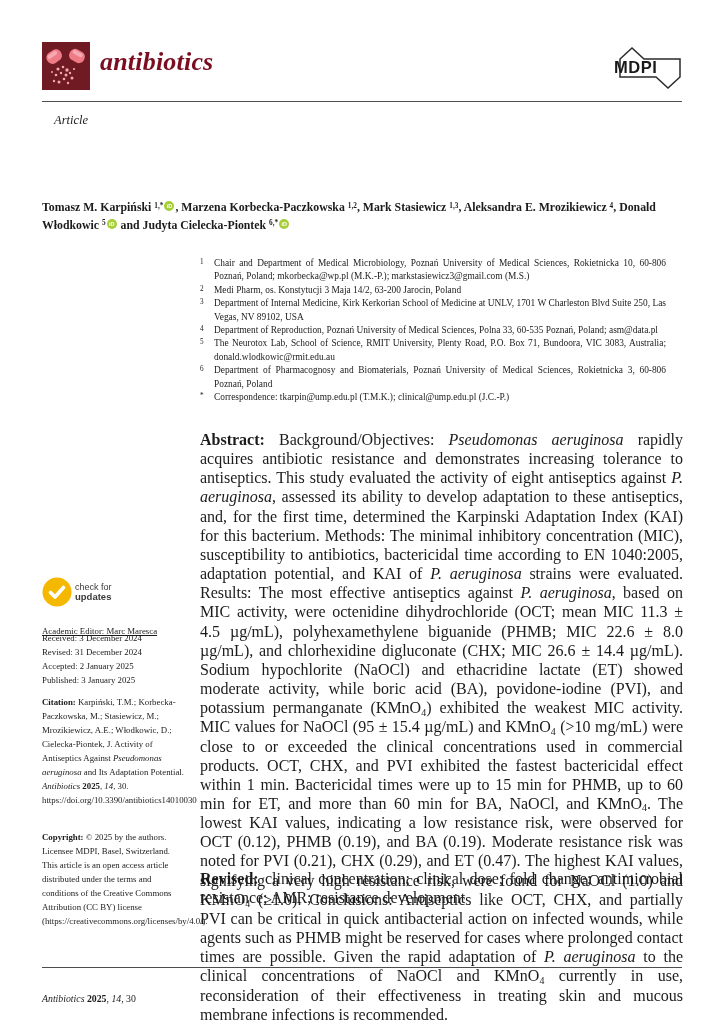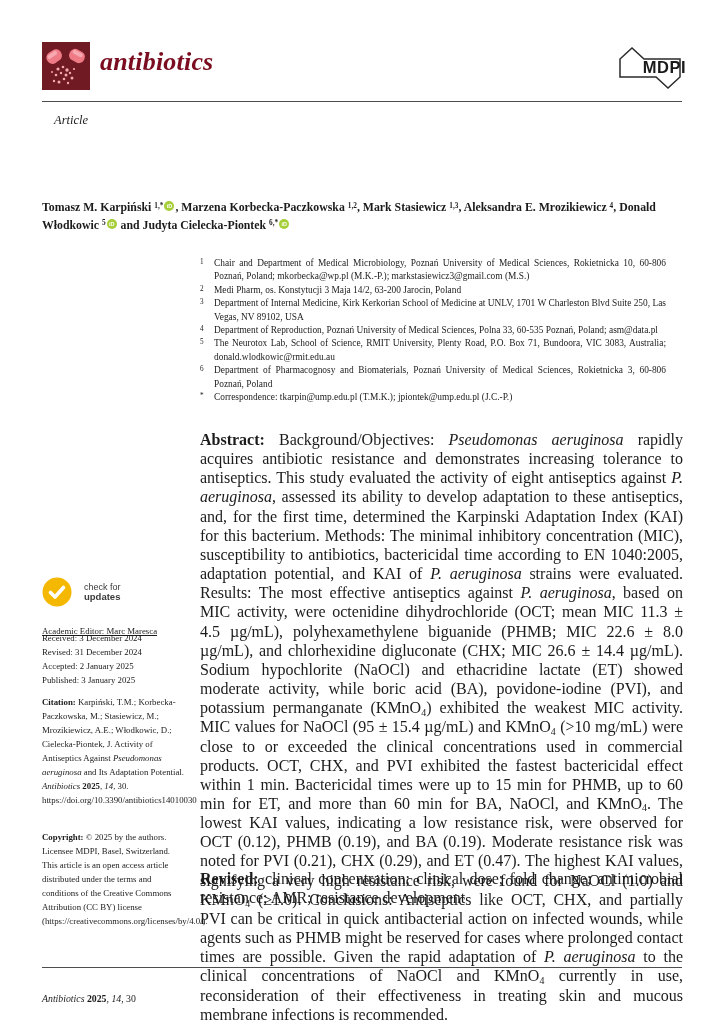--- a/index.html
+++ b/index.html
@@ -15,21 +15,21 @@
   .abs{position:absolute;}
   
   .journal-name{
     left:100px;top:47px;
     font-size:26px;font-weight:bold;font-style:italic;
     color:#7a0e20;letter-spacing:0.2px;
   }
   .mdpi-wrap{left:614px;top:44px;width:72px;height:48px;}
   .mdpi-text{
     position:absolute;left:0;top:14px;width:100%;
-    text-align:right;
+    text-align:left;
     font-family:"Liberation Sans",sans-serif;
     font-weight:bold;font-size:16.5px;color:#1a1a1a;letter-spacing:0.5px;
   }
   .rule{height:0;border-top:1.4px solid #4d4d4d;}
   .header-rule{left:42px;top:101px;width:640px;}
   .footer-rule{left:42px;top:967px;width:640px;}
   
   .article-type{left:42px;top:113px;font-size:12.5px;font-style:italic;color:#222;margin-left:12px;}
   .title{
     left:42px;top:132px;width:648px;
@@ -45,21 +45,21 @@
   .aff-marker{flex:none;width:14px;font-size:7.2px;position:relative;top:-1px;}
   .aff-text{flex:1;text-align:justify;}
   
   .para{
     text-align:justify;
     font-size:16px;line-height:19.15px;
   }
   .abstract{left:200px;top:430px;width:483px;}
   .keywords{left:200px;top:869px;width:483px;}
   
-  .badge{left:42px;top:577px;display:flex;align-items:center;gap:12px;cursor:pointer;}
+  .badge{left:42px;top:577px;display:flex;align-items:center;gap:3px;cursor:pointer;}
   .badge-text{
     font-family:"Liberation Sans",sans-serif;
     font-size:9px;line-height:10px;color:#3a3a3a;
   }
   .badge-text .b2{font-weight:bold;font-size:9.5px;}
   .side{width:142px;font-size:8.8px;color:#1b1b1b;}
   .side-editor{left:42px;top:625px;line-height:13px;text-decoration:underline;}
   .side-dates{left:42px;top:631px;line-height:14px;}
   .side-cite{left:42px;top:695px;line-height:14px;}
   .side-copy{left:42px;top:830px;line-height:14px;}
@@ -144,21 +144,21 @@
     <div class="aff-row">
       <span class="aff-marker">5</span>
       <span class="aff-text">The Neurotox Lab, School of Science, RMIT University, Plenty Road, P.O. Box 71, Bundoora, VIC 3083, Australia; donald.wlodkowic@rmit.edu.au</span>
     </div>
     <div class="aff-row">
       <span class="aff-marker">6</span>
       <span class="aff-text">Department of Pharmacognosy and Biomaterials, Poznań University of Medical Sciences, Rokietnicka 3, 60-806 Poznań, Poland</span>
     </div>
     <div class="aff-row">
       <span class="aff-marker">*</span>
-      <span class="aff-text">Correspondence: tkarpin@ump.edu.pl (T.M.K.); jpiontek@ump.edu.pl (J.C.-P.)</span>
+      <span class="aff-text">Correspondence: tkarpin@ump.edu.pl (T.M.K.); clinical@ump.edu.pl (J.C.-P.)</span>
     </div>
   </div>
 
   <div class="abs para abstract"><span style="font-weight: bold;">Abstract: </span><span>Background/Objectives: </span><span style="font-style: italic;">Pseudomonas aeruginosa</span><span> rapidly acquires antibiotic resistance and demonstrates increasing tolerance to antiseptics. This study evaluated the activity of eight antiseptics against </span><span style="font-style: italic;">P. aeruginosa</span><span>, assessed its ability to develop adaptation to these antiseptics, and, for the first time, determined the Karpinski Adaptation Index (KAI) for this bacterium. Methods: The minimal inhibitory concentration (MIC), susceptibility to antibiotics, bactericidal time according to EN 1040:2005, adaptation potential, and KAI of </span><span style="font-style: italic;">P. aeruginosa</span><span> strains were evaluated. Results: The most effective antiseptics against </span><span style="font-style: italic;">P. aeruginosa</span><span>, based on MIC activity, were octenidine dihydrochloride (OCT; mean MIC 11.3 ± 4.5 µg/mL), polyhexamethylene biguanide (PHMB; MIC 22.6 ± 8.0 µg/mL), and chlorhexidine digluconate (CHX; MIC 26.6 ± 14.4 µg/mL). Sodium hypochlorite (NaOCl) and ethacridine lactate (ET) showed moderate activity, while boric acid (BA), povidone-iodine (PVI), and potassium permanganate (KMnO</span><sub>4</sub><span>) exhibited the weakest MIC activity. MIC values for NaOCl (95 ± 15.4 µg/mL) and KMnO</span><sub>4</sub><span> (&gt;10 mg/mL) were close to or exceeded the clinical concentrations used in commercial products. OCT, CHX, and PVI exhibited the fastest bactericidal effect within 1 min. Bactericidal times were up to 15 min for PHMB, up to 60 min for ET, and more than 60 min for BA, NaOCl, and KMnO</span><sub>4</sub><span>. The lowest KAI values, indicating a low resistance risk, were observed for OCT (0.12), PHMB (0.19), and BA (0.19). Moderate resistance risk was noted for PVI (0.21), CHX (0.29), and ET (0.47). The highest KAI values, signifying a very high resistance risk, were found for NaOCl (1.0) and KMnO</span><sub>4</sub><span> (≥1.0). Conclusions: Antiseptics like OCT, CHX, and partially PVI can be critical in quick antibacterial action on infected wounds, while agents such as PHMB might be reserved for cases where prolonged contact times are possible. Given the rapid adaptation of </span><span style="font-style: italic;">P. aeruginosa</span><span> to the clinical concentrations of NaOCl and KMnO</span><sub>4</sub><span> currently in use, reconsideration of their effectiveness in treating skin and mucous membrane infections is recommended.</span></div>
   <div class="abs para keywords"><span style="font-weight: bold;">Revised: </span><span>clinical concentration; clinical dose; fold change; antimicrobial resistance; AMR; resistance development</span></div>
 
   <div class="abs badge">
     <svg width="30" height="30">
       <circle cx="15" cy="15" r="14.5" fill="#f5b800"></circle>
       <path d="M8.5 15.5 L13 20 L21.5 10.5" fill="none" stroke="#ffffff" stroke-width="3.6" stroke-linecap="round" stroke-linejoin="round"></path>

